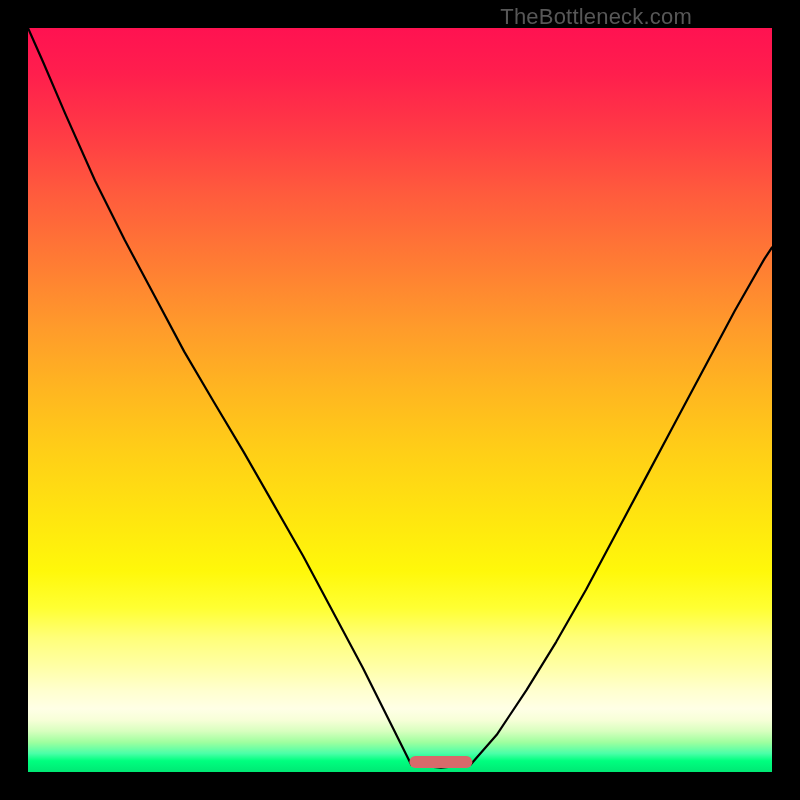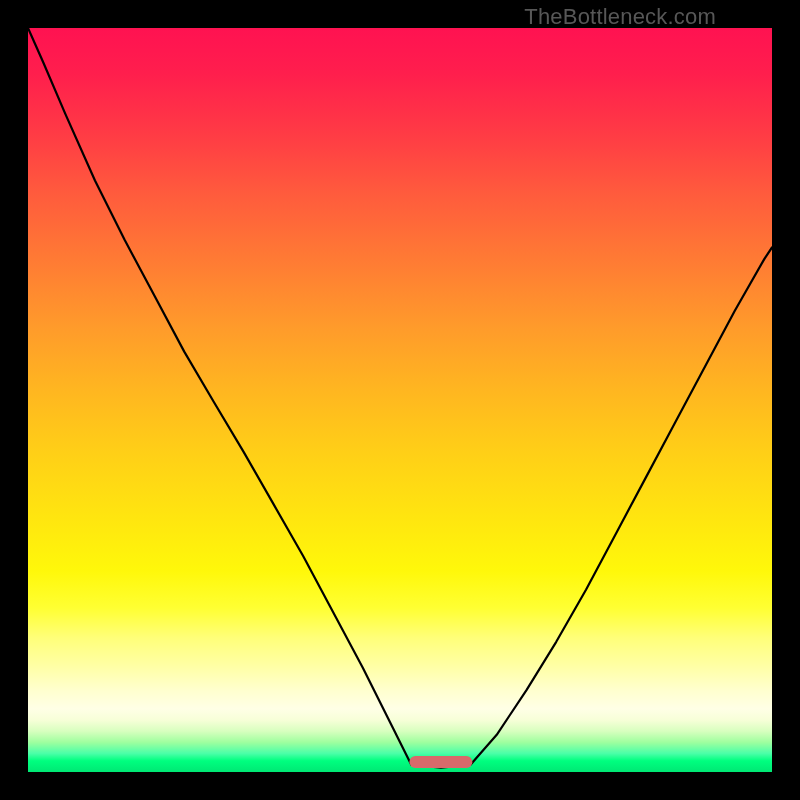--- a/index.html
+++ b/index.html
@@ -9,21 +9,20 @@
     height: 800px;
     background: #000;
     overflow: hidden;
     font-family: Arial, Helvetica, sans-serif;
   }
   .frame {
     position: relative;
     width: 704px;
     height: 800px;
     background: #000;
-    padding-left: 24px;
   }
   .watermark {
     position: absolute;
     top: 4px;
     right: 12px;
     color: #575757;
     font-size: 22px;
     font-weight: 400;
     letter-spacing: 0.2px;
     z-index: 50;

